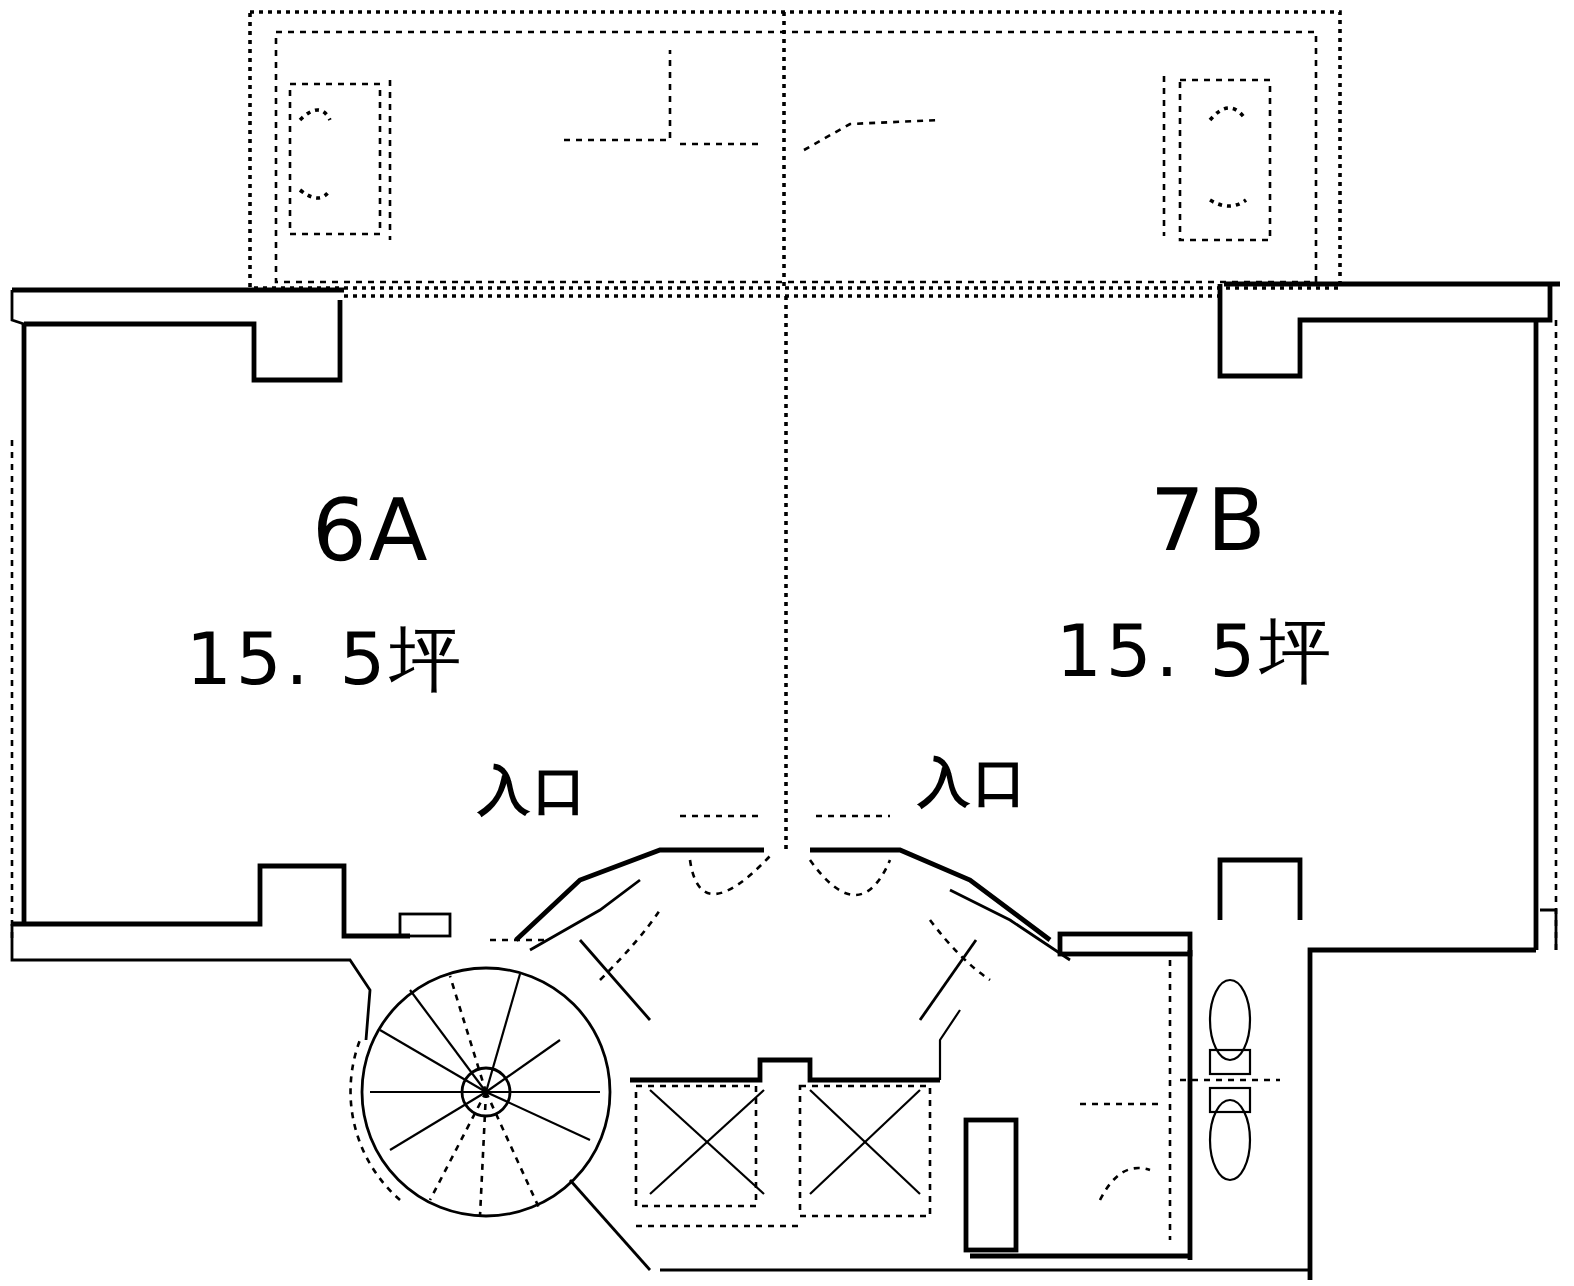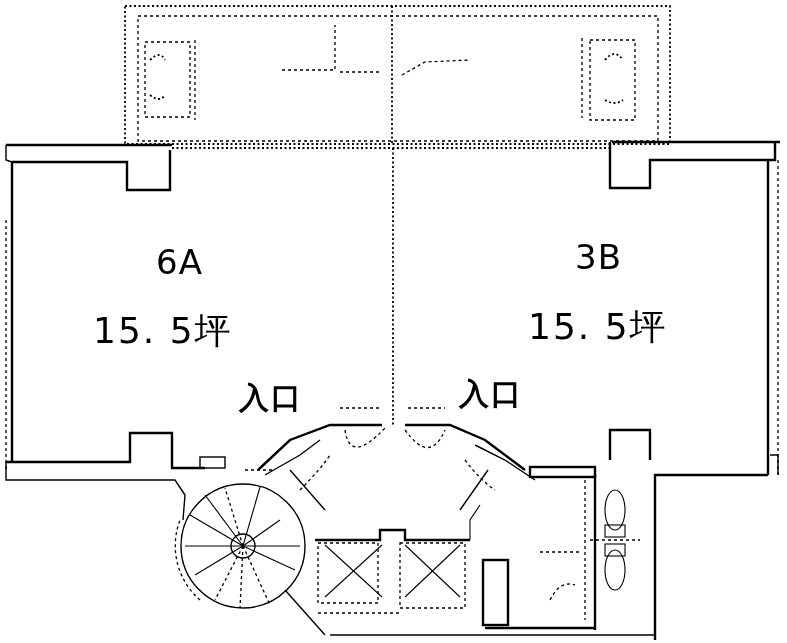--- a/index.html
+++ b/index.html
@@ -1,22 +1,22 @@
 <!DOCTYPE html>
 <html><head>
   <meta charset="utf-8">
   <style>
     html, body { margin: 0; padding: 0; background: #ffffff; }
     body { width: 787px; height: 643px; overflow: hidden; position: relative;
            font-family: "DejaVu Sans", "Liberation Sans", sans-serif; }
     #plan { position: absolute; left: 0; top: 0; width: 787px; height: 643px; }
     .label { position: absolute; color: #000; white-space: nowrap; line-height: 1; }
-    .unit-name { font-size: 34px; letter-spacing: 1px; }
+    .unit-name { font-size: 43px; letter-spacing: 1px; }
     .unit-area { font-size: 36px; letter-spacing: 2px; }
-    .entrance { font-size: 30px; font-weight: bold; letter-spacing: 2px; }
+    .entrance { font-size: 26px; font-weight: bold; letter-spacing: 2px; }
     svg .w { stroke: #000; stroke-width: 2.4; fill: none; }
     svg .wt { stroke: #000; stroke-width: 1.4; fill: none; }
     svg .d { stroke: #000; stroke-width: 1.3; fill: none; stroke-dasharray: 3 3; }
     svg .dd { stroke: #000; stroke-width: 1.8; fill: none; stroke-dasharray: 2 2.5; }
     svg .thin { stroke: #000; stroke-width: 1.1; fill: none; }
   </style>
 </head>
 <body>
 
 <svg id="plan" viewBox="0 0 787 643" xmlns="http://www.w3.org/2000/svg">
@@ -128,16 +128,16 @@
     <ellipse class="thin" cx="615" cy="510" rx="10" ry="20"></ellipse>
     <rect class="thin" x="605" y="525" width="20" height="12"></rect>
     <ellipse class="thin" cx="615" cy="570" rx="10" ry="20"></ellipse>
     <rect class="thin" x="605" y="544" width="20" height="12"></rect>
     <line class="d" x1="590" y1="540" x2="640" y2="540"></line>
   </g>
 </svg>
 
 <div class="label unit-name" style="left:156px; top:245px;">6A</div>
 <div class="label unit-area" style="left:93px; top:313px;">15. 5坪</div>
-<div class="label unit-name" style="left:575px; top:240px;">3B</div>
+<div class="label unit-name" style="left:575px; top:240px;">7B</div>
 <div class="label unit-area" style="left:528px; top:309px;">15. 5坪</div>
 <div class="label entrance" style="left:239px; top:383px;">入口</div>
 <div class="label entrance" style="left:459px; top:379px;">入口</div>
 
 </body></html>

